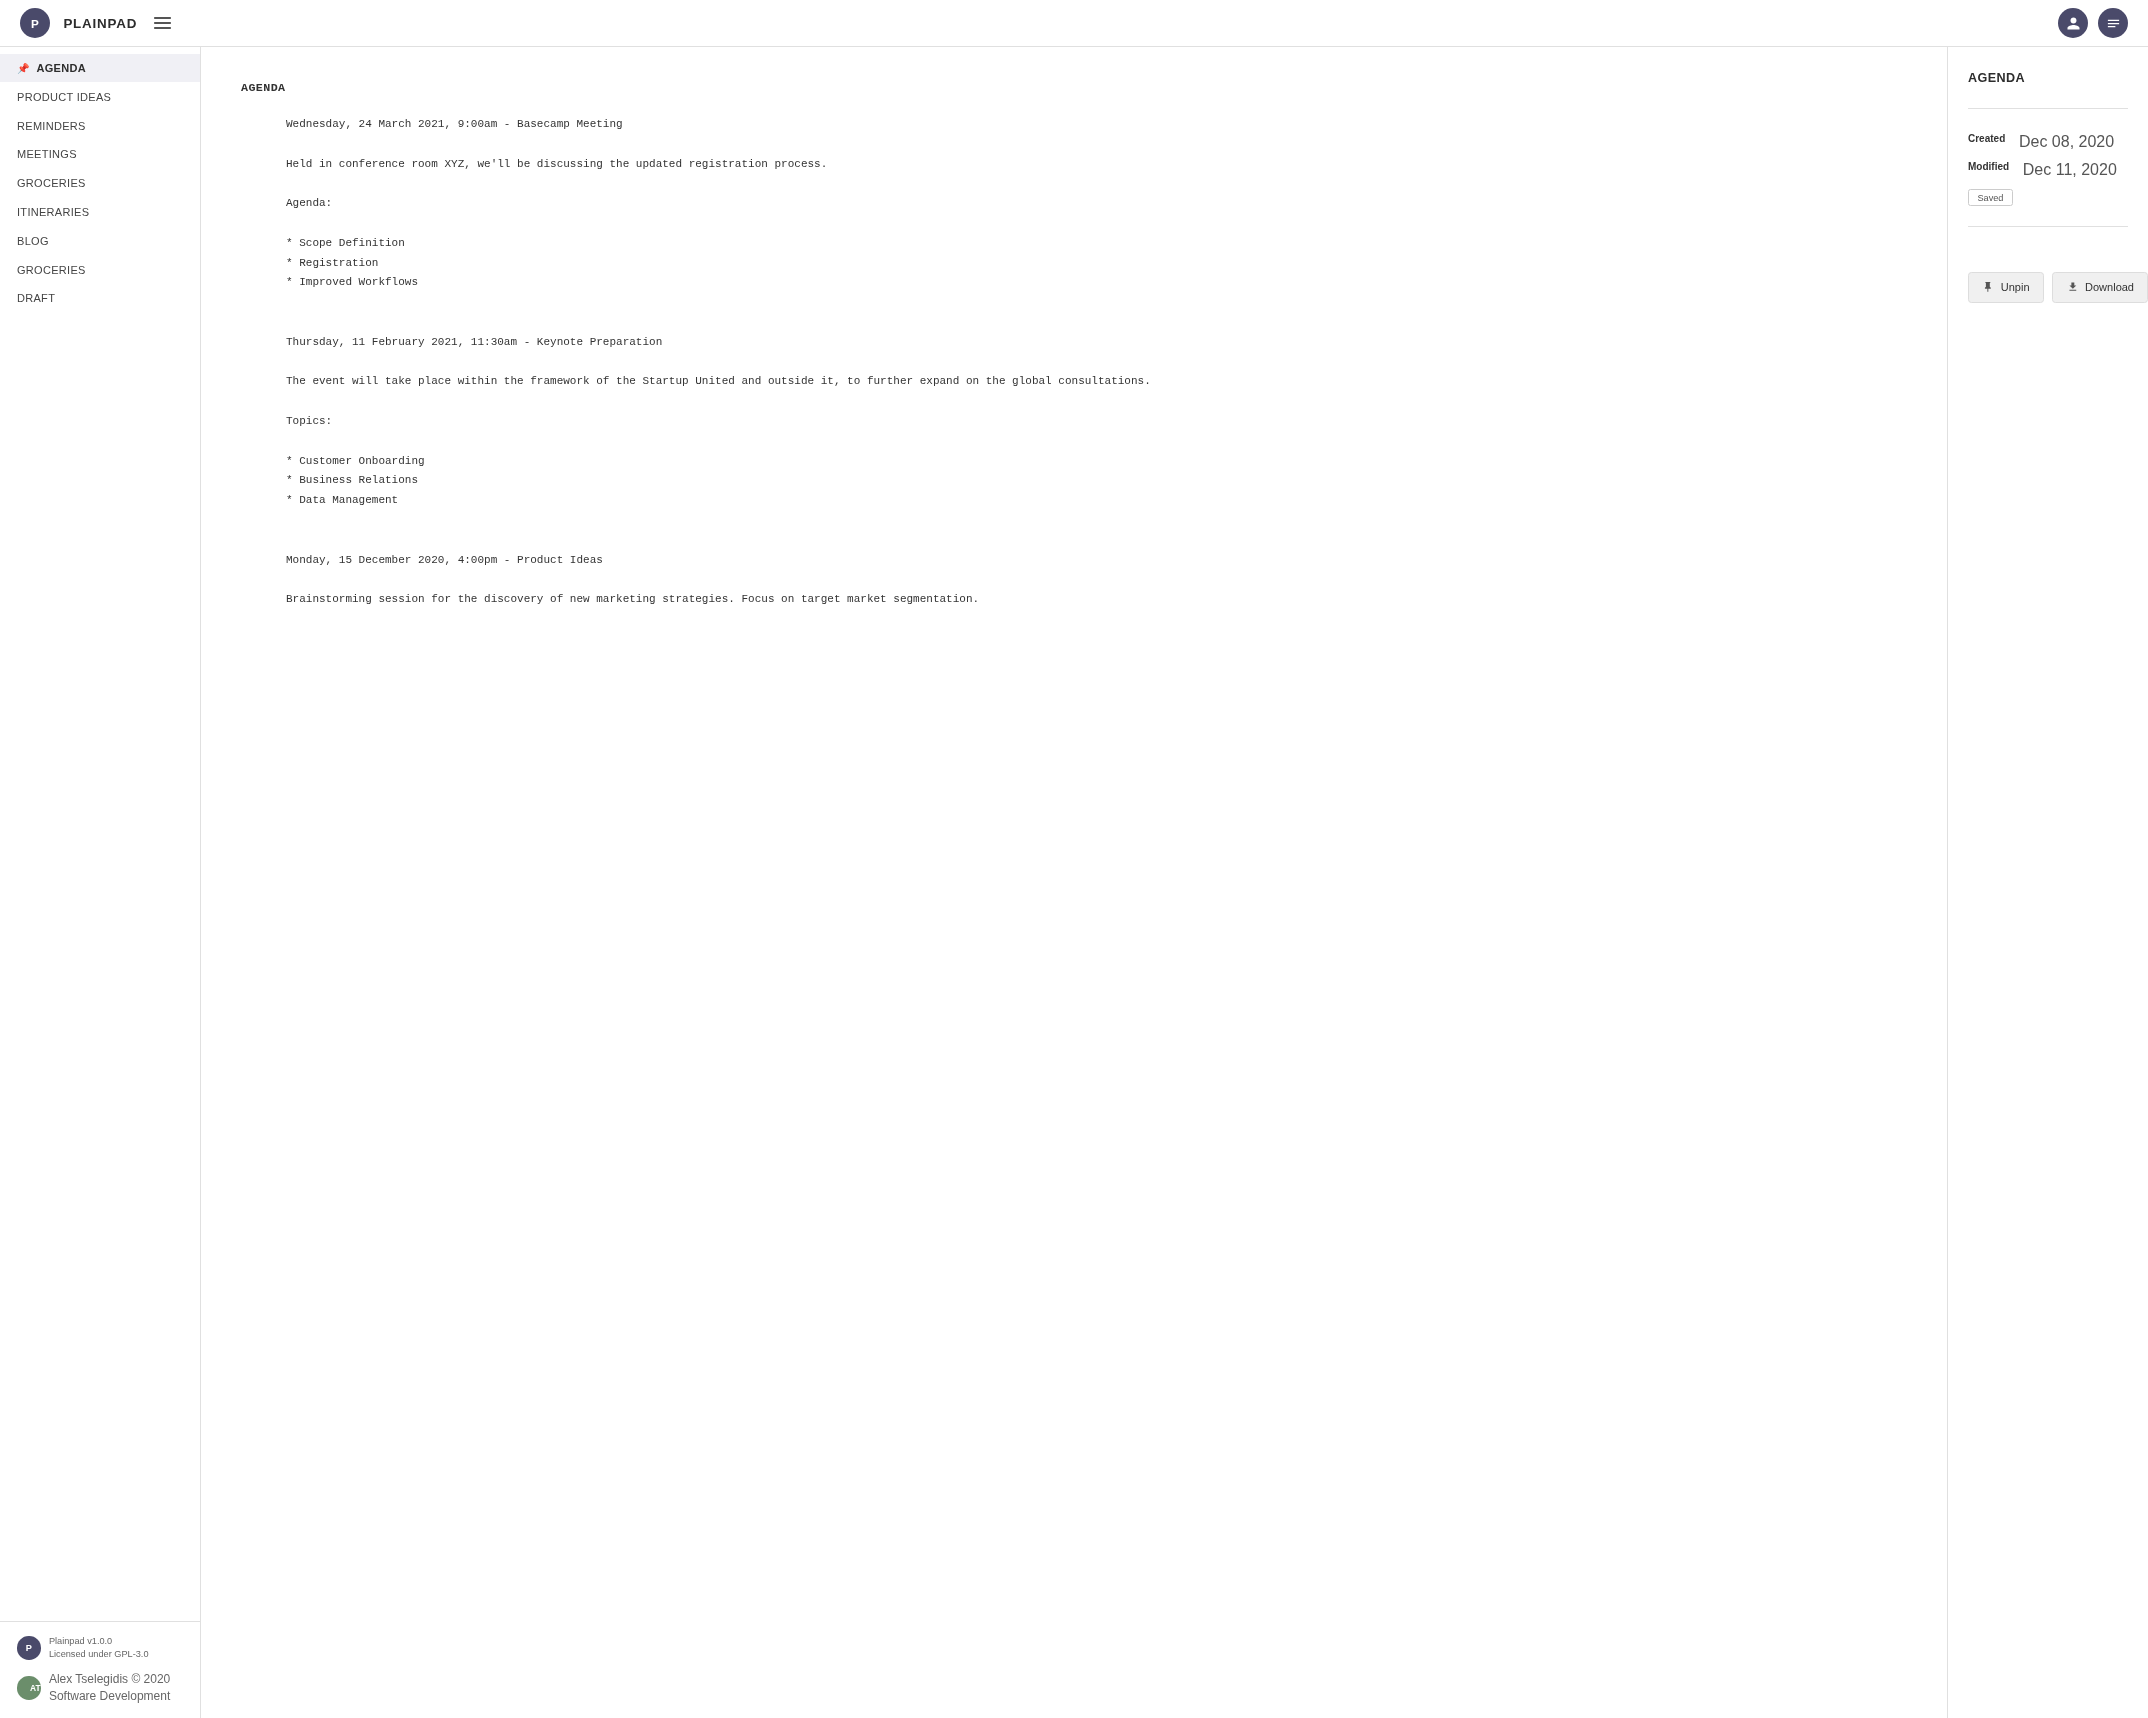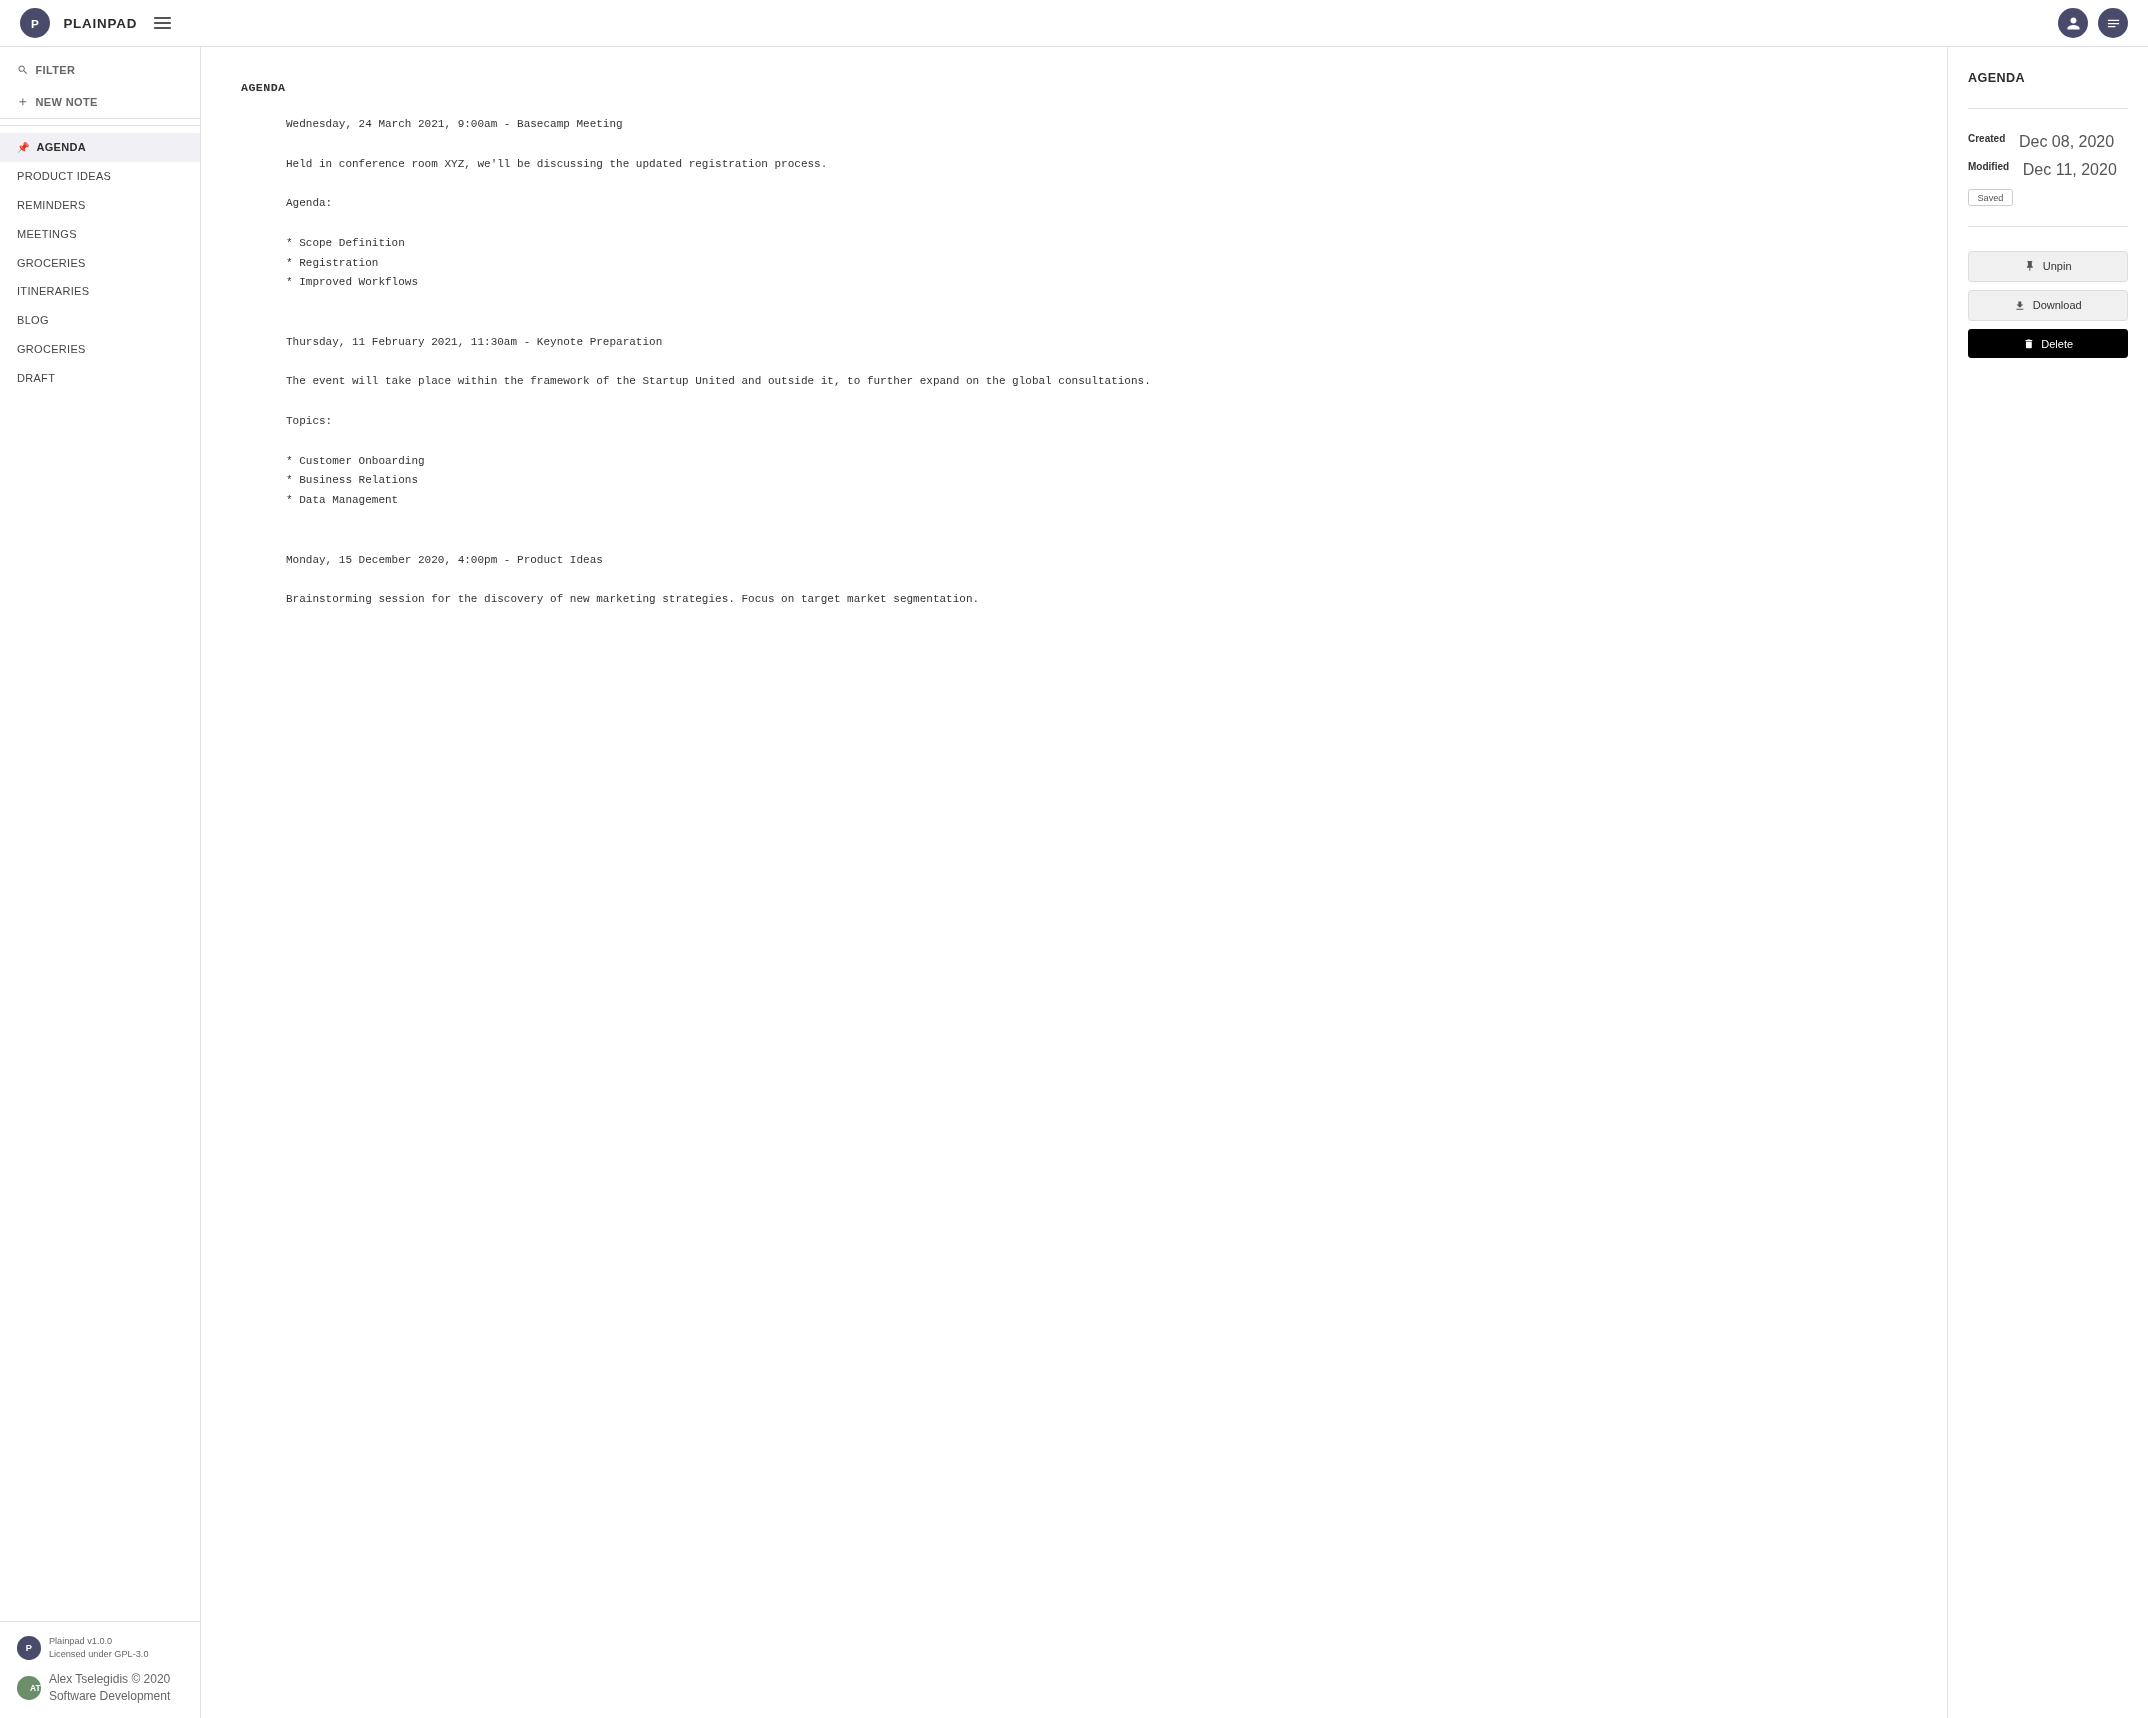--- a/index.html
+++ b/index.html
@@ -84,21 +84,21 @@
     .panel-title { font-size: 12.6px; font-weight: 700; color: #2d2d2d; letter-spacing: 0.4px; margin-bottom: 3.4px; }
     .panel-divider { border: none; border-top: 0.8px solid #e0e0e0; margin: 3.4px 0; }
     .panel-meta { display: flex; flex-direction: column; gap: 10px; margin-top: 3.4px; }
     .meta-row { display: flex; flex-direction: row; gap: 1.7px; }
     .meta-label { font-size: 10px; font-weight: 700; color: #333; }
     .meta-value { font-size: 16px; color: #555; padding-left: 12px; }
     .status-badge {
       display: inline-block; padding: 2.5px 8.4px; border: 0.8px solid #ccc;
       border-radius: 2.5px; font-size: 9.2px; color: #555; width: fit-content;
     }
-    .panel-actions { display: flex; flex-direction: column; gap: 8.4px; margin-top: 3px; }
+    .panel-actions { display: flex; flex-direction: row; gap: 8.4px; margin-top: 24px; }
     .action-btn {
       display: flex; align-items: center; justify-content: center; gap: 6.7px;
       padding: 8.4px 13.4px; border-radius: 3.4px; border: none; cursor: pointer;
       font-size: 11px; font-weight: 500; width: 100%;
     }
     .btn-light { background: #f0f0f0; color: #333; border: 0.8px solid #ddd; }
     .btn-danger { background: #000000; color: #fff; }
   </style>
 </head>
 <body>
@@ -125,34 +125,20 @@
       <svg width="15" height="15" viewBox="0 0 24 24">
         <path d="M3 18h12v-2H3v2zm0-5h18v-2H3v2zm0-7v2h18V6H3z"></path>
       </svg>
     </button>
   </div>
 </header>
 
 <div class="layout">
 
   <aside class="sidebar">
-    <div class="sidebar-top">
-      <div class="sidebar-filter">
-        <svg width="11.7" height="11.7" viewBox="0 0 24 24" fill="#666">
-          <path d="M15.5 14h-.79l-.28-.27C15.41 12.59 16 11.11 16 9.5 16 5.91 13.09 3 9.5 3S3 5.91 3 9.5 5.91 16 9.5 16c1.61 0 3.09-.59 4.23-1.57l.27.28v.79l5 4.99L20.49 19l-4.99-5zm-6 0C7.01 14 5 11.99 5 9.5S7.01 5 9.5 5 14 7.01 14 9.5 11.99 14 9.5 14z"></path>
-        </svg>
-        <span>FILTER</span>
-      </div>
-      <div class="sidebar-new-note">
-        <svg width="11.7" height="11.7" viewBox="0 0 24 24" fill="#666">
-          <path d="M19 13H13v6h-2v-6H5v-2h6V5h2v6h6v2z"></path>
-        </svg>
-        <span>NEW NOTE</span>
-      </div>
-    </div>
     <nav class="sidebar-nav">
 
       <div class="nav-item active">
         <span class="pin-icon-small">📌</span>
         <span>AGENDA</span>
       </div>
       <div class="nav-item">
         <span>PRODUCT IDEAS</span>
       </div>
       <div class="nav-item">

